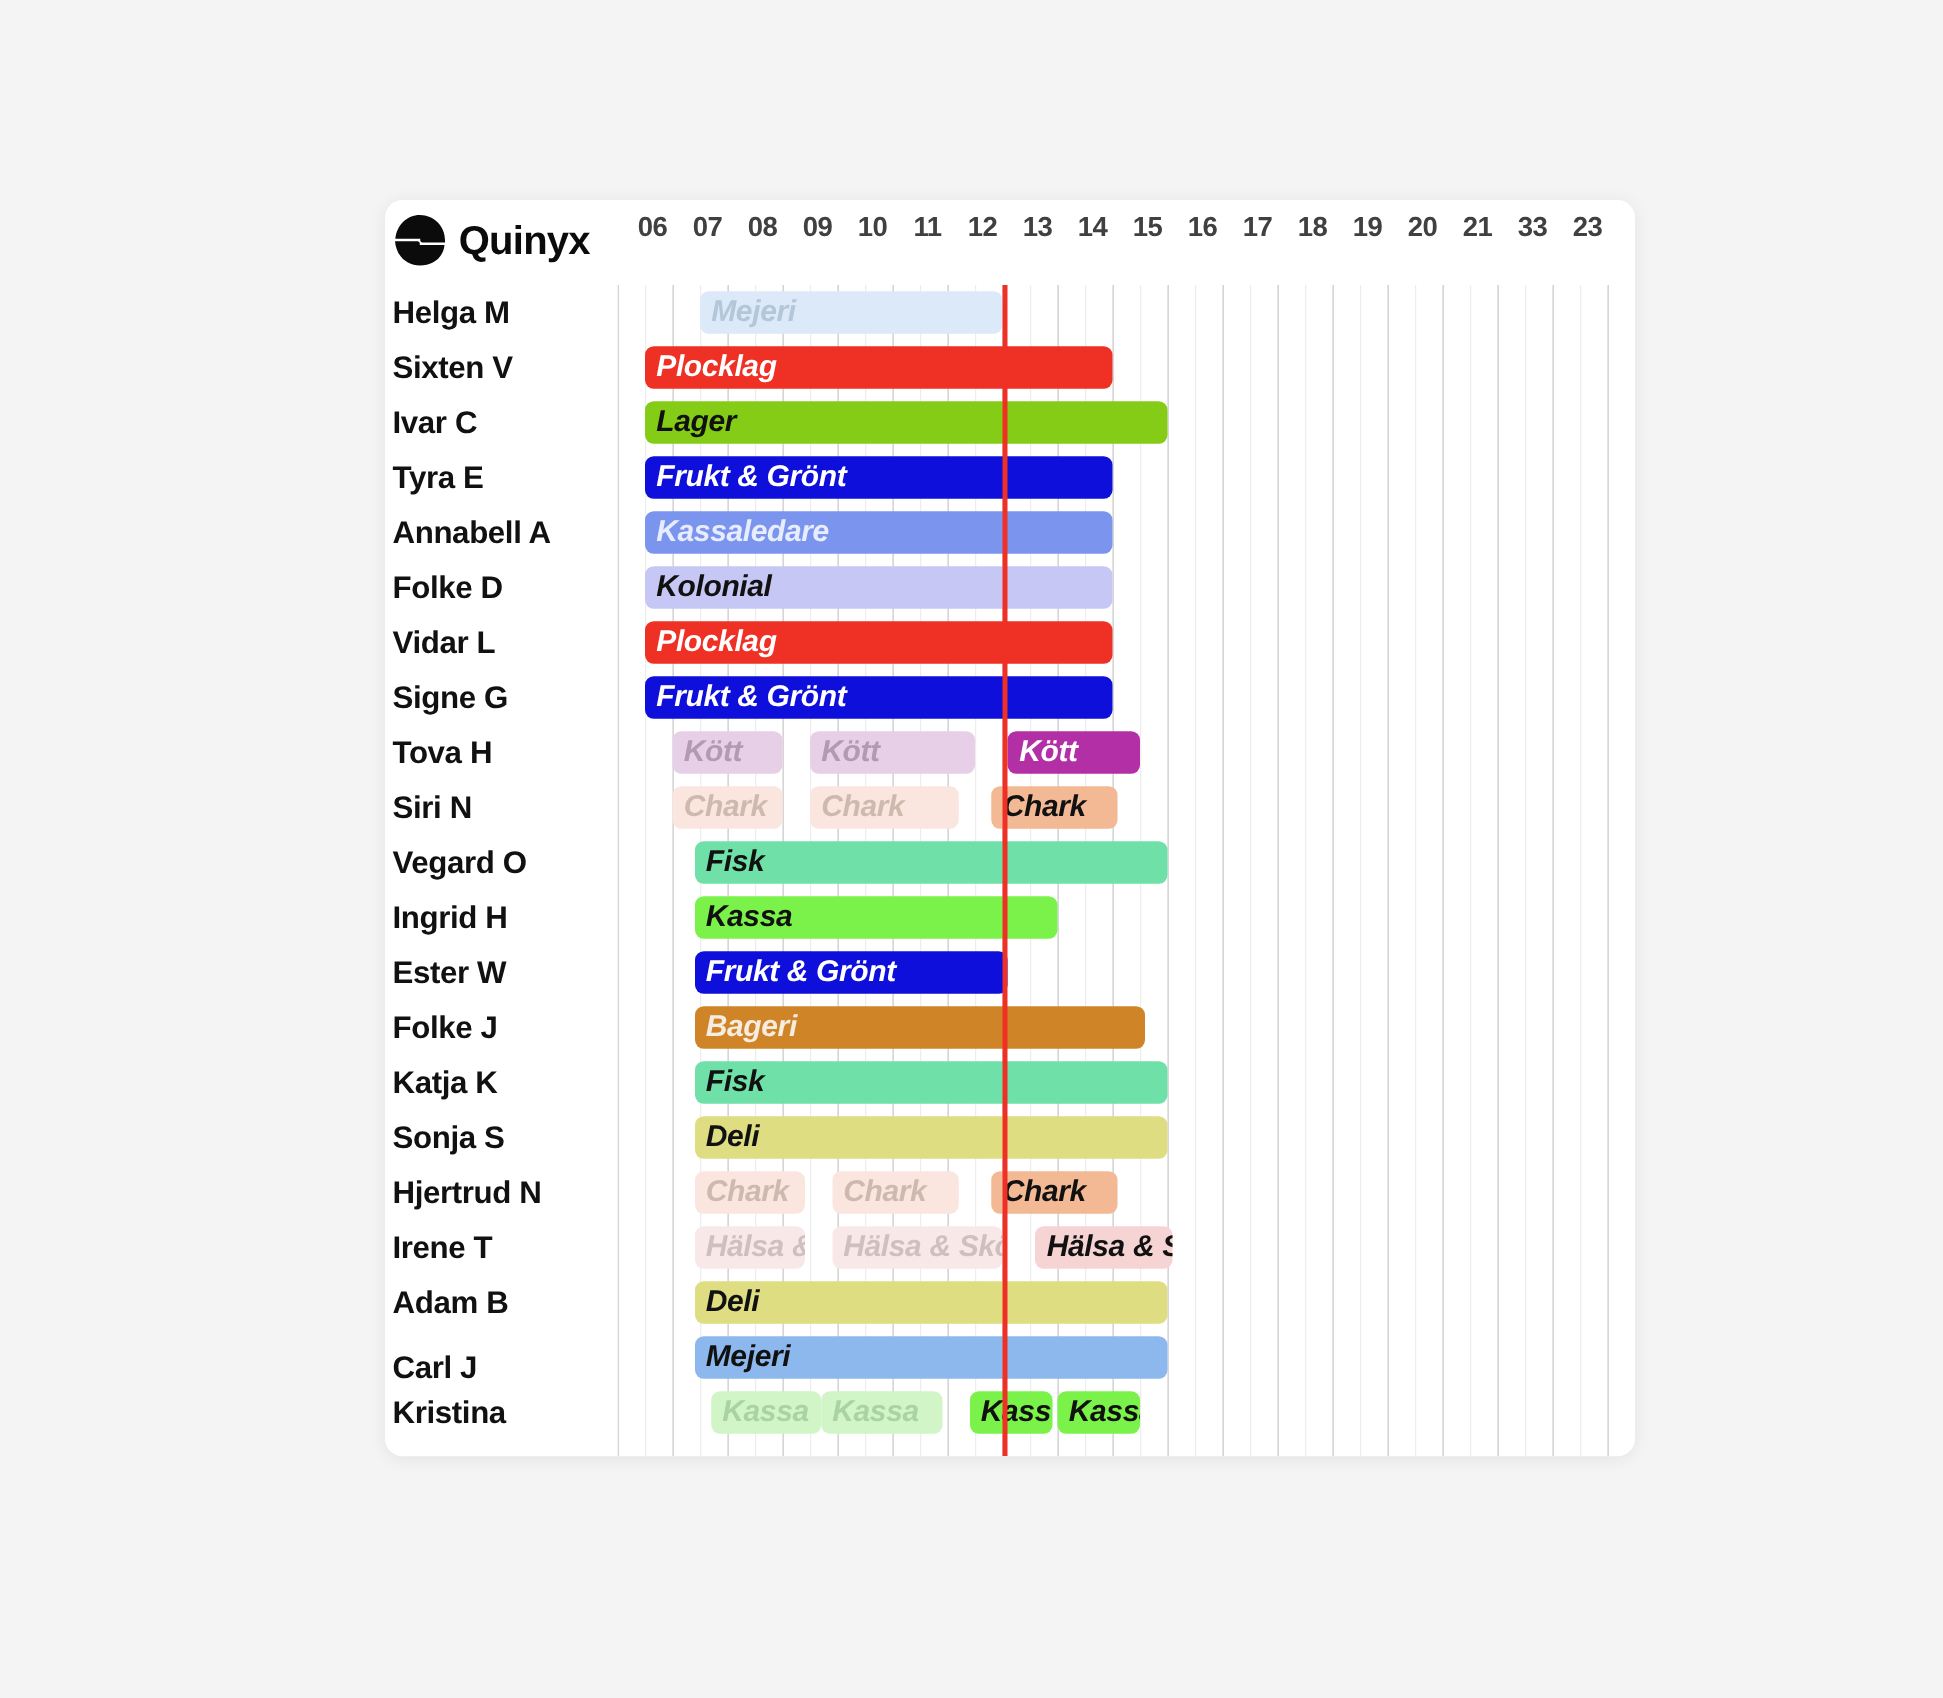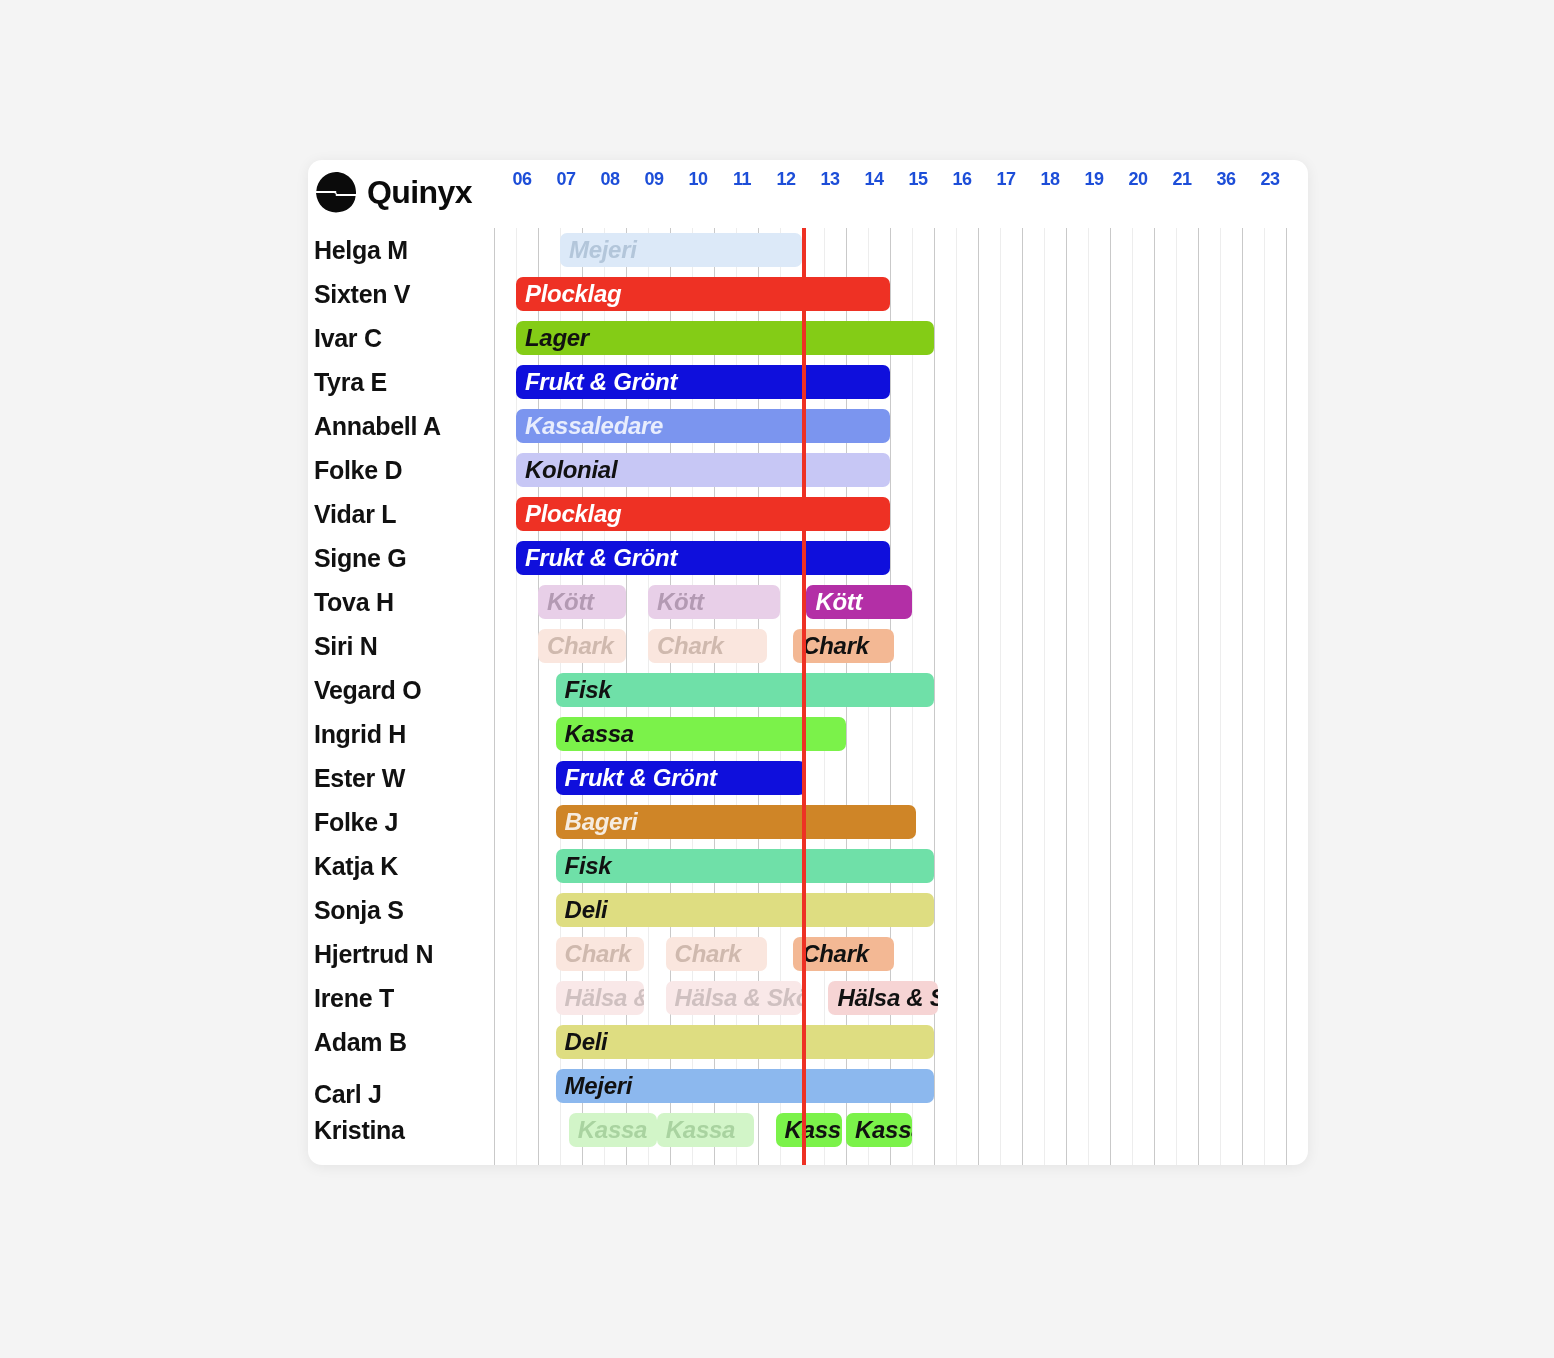--- a/index.html
+++ b/index.html
@@ -55,23 +55,23 @@
     left: 192px;
     top: 9px;
     height: 46px;
     width: 800px;
   }
   .hour-label {
     position: absolute;
     top: 0;
     width: 44px;
     text-align: center;
-    font-size: 18px;
+    font-size: 22px;
     font-weight: 700;
-    color: #1d4ed8;
+    color: #404040;
     letter-spacing: -0.5px;
   }
 
   
   #chart {
     position: absolute;
     left: 0;
     top: 68px;
     width: 1000px;
     height: 937px;
@@ -182,21 +182,21 @@
         <div class="hour-label" style="left: 264px;">12</div>
         <div class="hour-label" style="left: 308px;">13</div>
         <div class="hour-label" style="left: 352px;">14</div>
         <div class="hour-label" style="left: 396px;">15</div>
         <div class="hour-label" style="left: 440px;">16</div>
         <div class="hour-label" style="left: 484px;">17</div>
         <div class="hour-label" style="left: 528px;">18</div>
         <div class="hour-label" style="left: 572px;">19</div>
         <div class="hour-label" style="left: 616px;">20</div>
         <div class="hour-label" style="left: 660px;">21</div>
-        <div class="hour-label" style="left: 704px;">36</div>
+        <div class="hour-label" style="left: 704px;">33</div>
         <div class="hour-label" style="left: 748px;">23</div>
       </div>
   </div>
 
   <div id="chart">
     <div id="namecol">
         <div class="row-name" style="top: 0px;">Helga M</div>
         <div class="row-name" style="top: 44px;">Sixten V</div>
         <div class="row-name" style="top: 88px;">Ivar C</div>
         <div class="row-name" style="top: 132px;">Tyra E</div>

